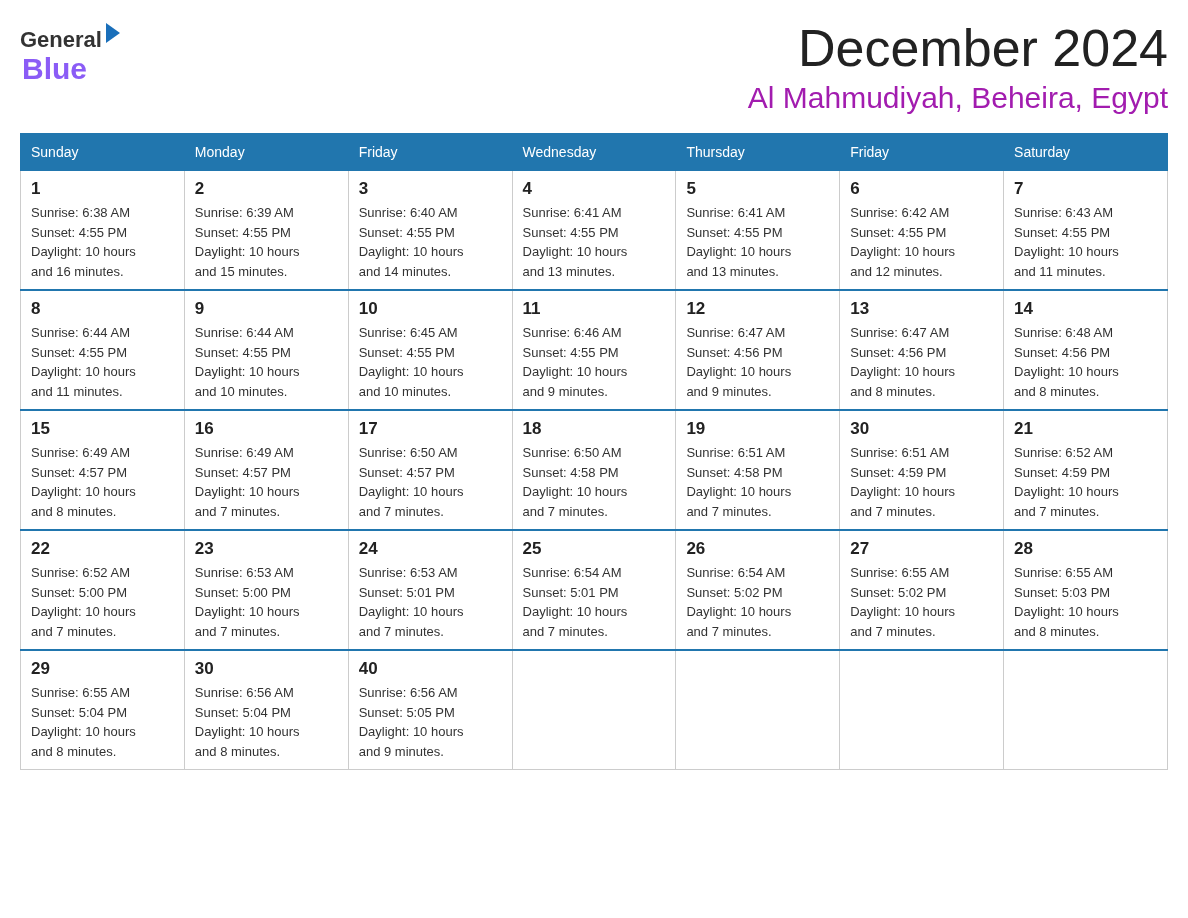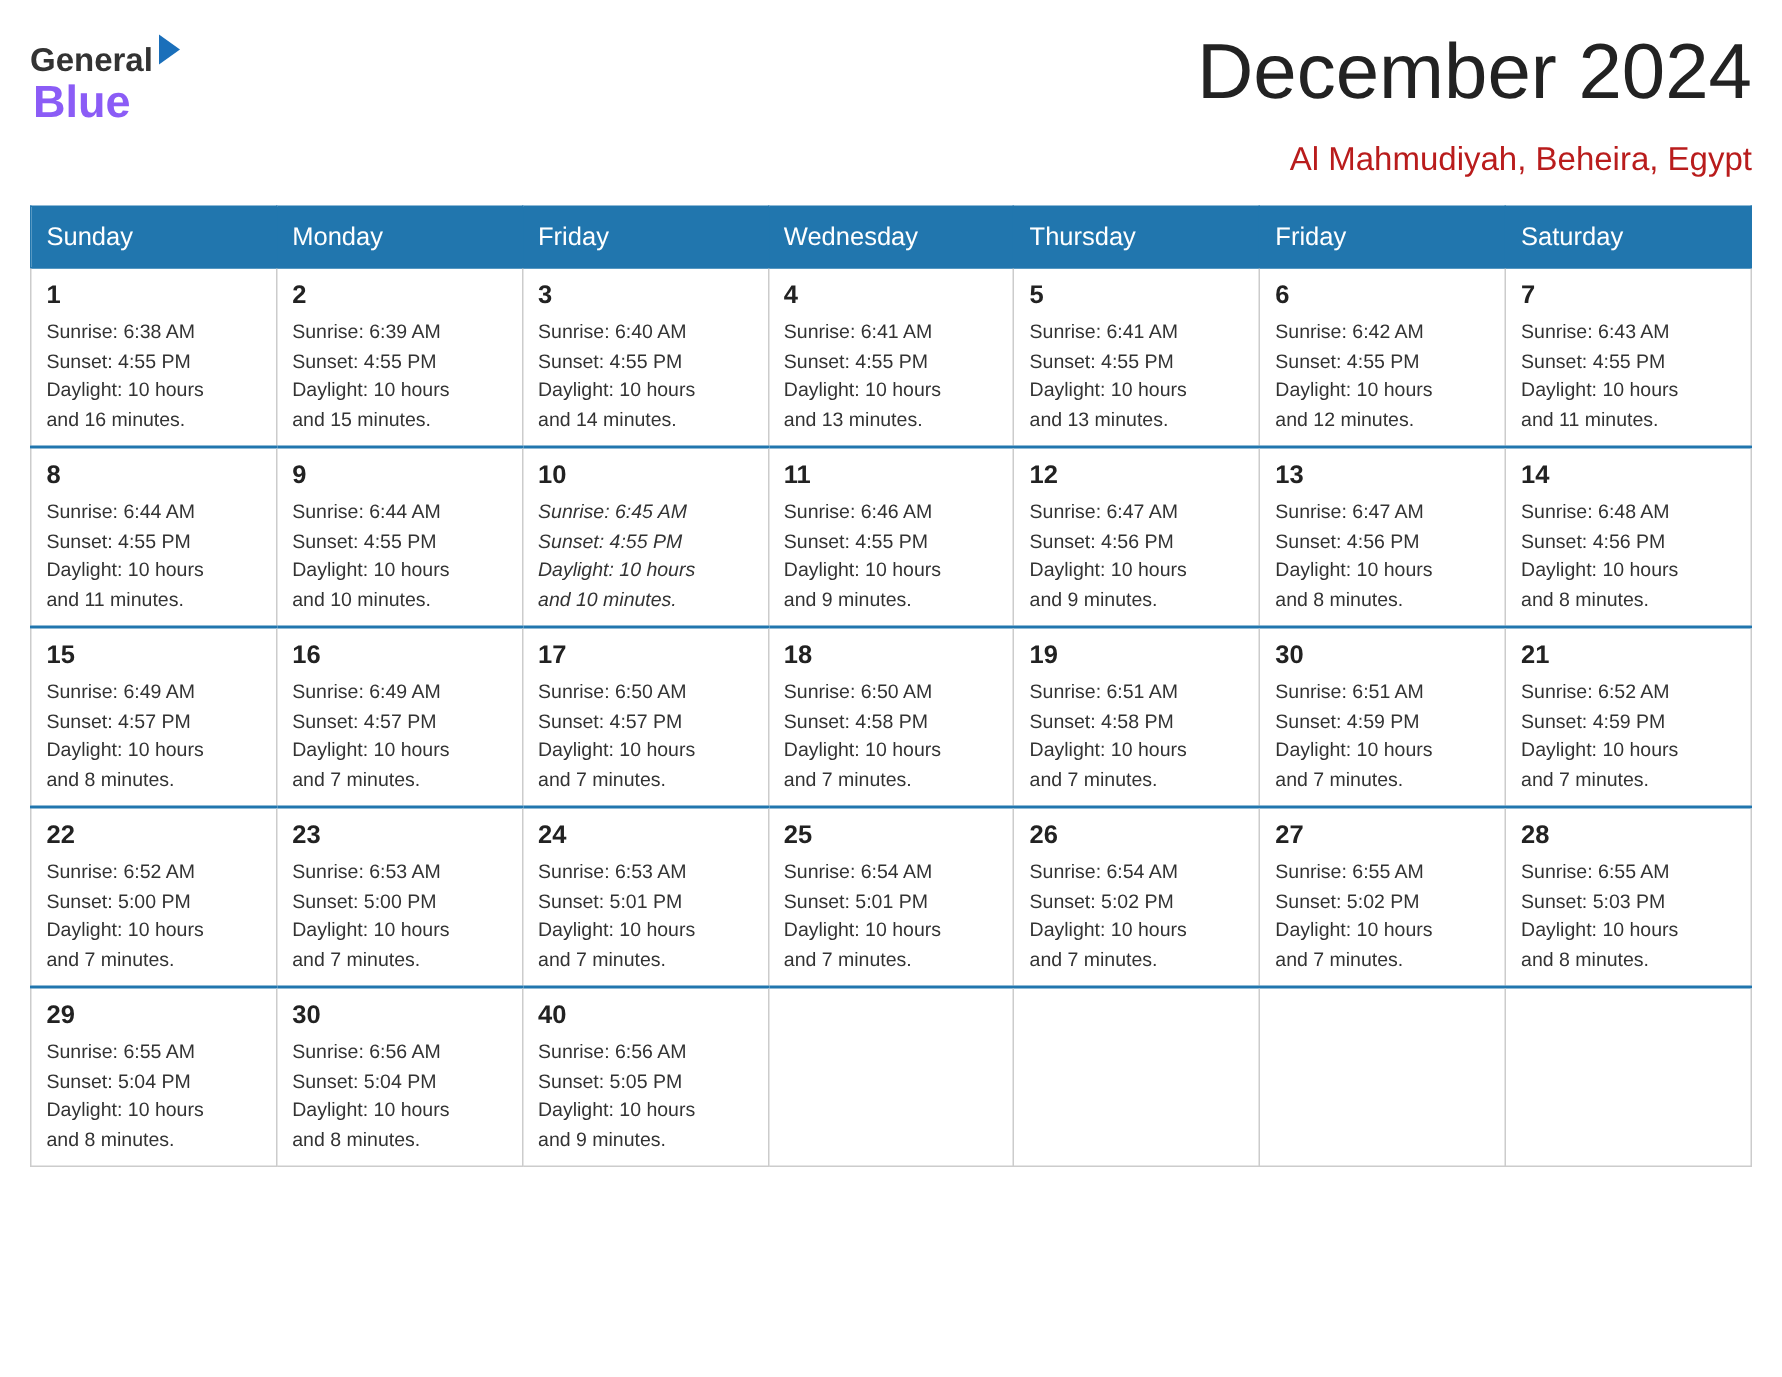--- a/index.html
+++ b/index.html
@@ -45,32 +45,32 @@
     .logo-line1 { display: flex; align-items: center; }
     .logo-line2 { color: #8b5cf6; font-size: 30px; font-weight: bold; margin-left: 2px; }
     .title-area { text-align: right; }
     .month-title {
       font-size: 52px;
       font-weight: normal;
       color: #222;
       line-height: 1.1;
     }
     .location {
-      font-size: 22px;
-      color: #b91c1c;
-      margin-top: 16px;
+      font-size: 30px;
+      color: #a21caf;
+      margin-top: 4px;
     }
     .calendar {
       width: 100%;
       border-collapse: collapse;
     }
     .calendar th {
       background-color: #2176ae;
       color: #ffffff;
-      font-size: 17px;
+      font-size: 14px;
       font-weight: normal;
       padding: 10px 10px;
       text-align: left;
       border: 1px solid #2176ae;
     }
     .calendar td {
       border: 1px solid #ccc;
       vertical-align: top;
       padding: 8px 10px;
       width: 14.28%;
@@ -193,21 +193,21 @@
         </td>
         <td>
           <div class="day-number">9</div>
           <div class="day-info" style="white-space: pre-line;">Sunrise: 6:44 AM
 Sunset: 4:55 PM
 Daylight: 10 hours
 and 10 minutes.</div>
         </td>
         <td>
           <div class="day-number">10</div>
-          <div class="day-info" style="white-space: pre-line; font-style: italic;">Sunrise: 6:45 AM
+          <div class="day-info" style="white-space: pre-line;">Sunrise: 6:45 AM
 Sunset: 4:55 PM
 Daylight: 10 hours
 and 10 minutes.</div>
         </td>
         <td>
           <div class="day-number">11</div>
           <div class="day-info" style="white-space: pre-line;">Sunrise: 6:46 AM
 Sunset: 4:55 PM
 Daylight: 10 hours
 and 9 minutes.</div>

